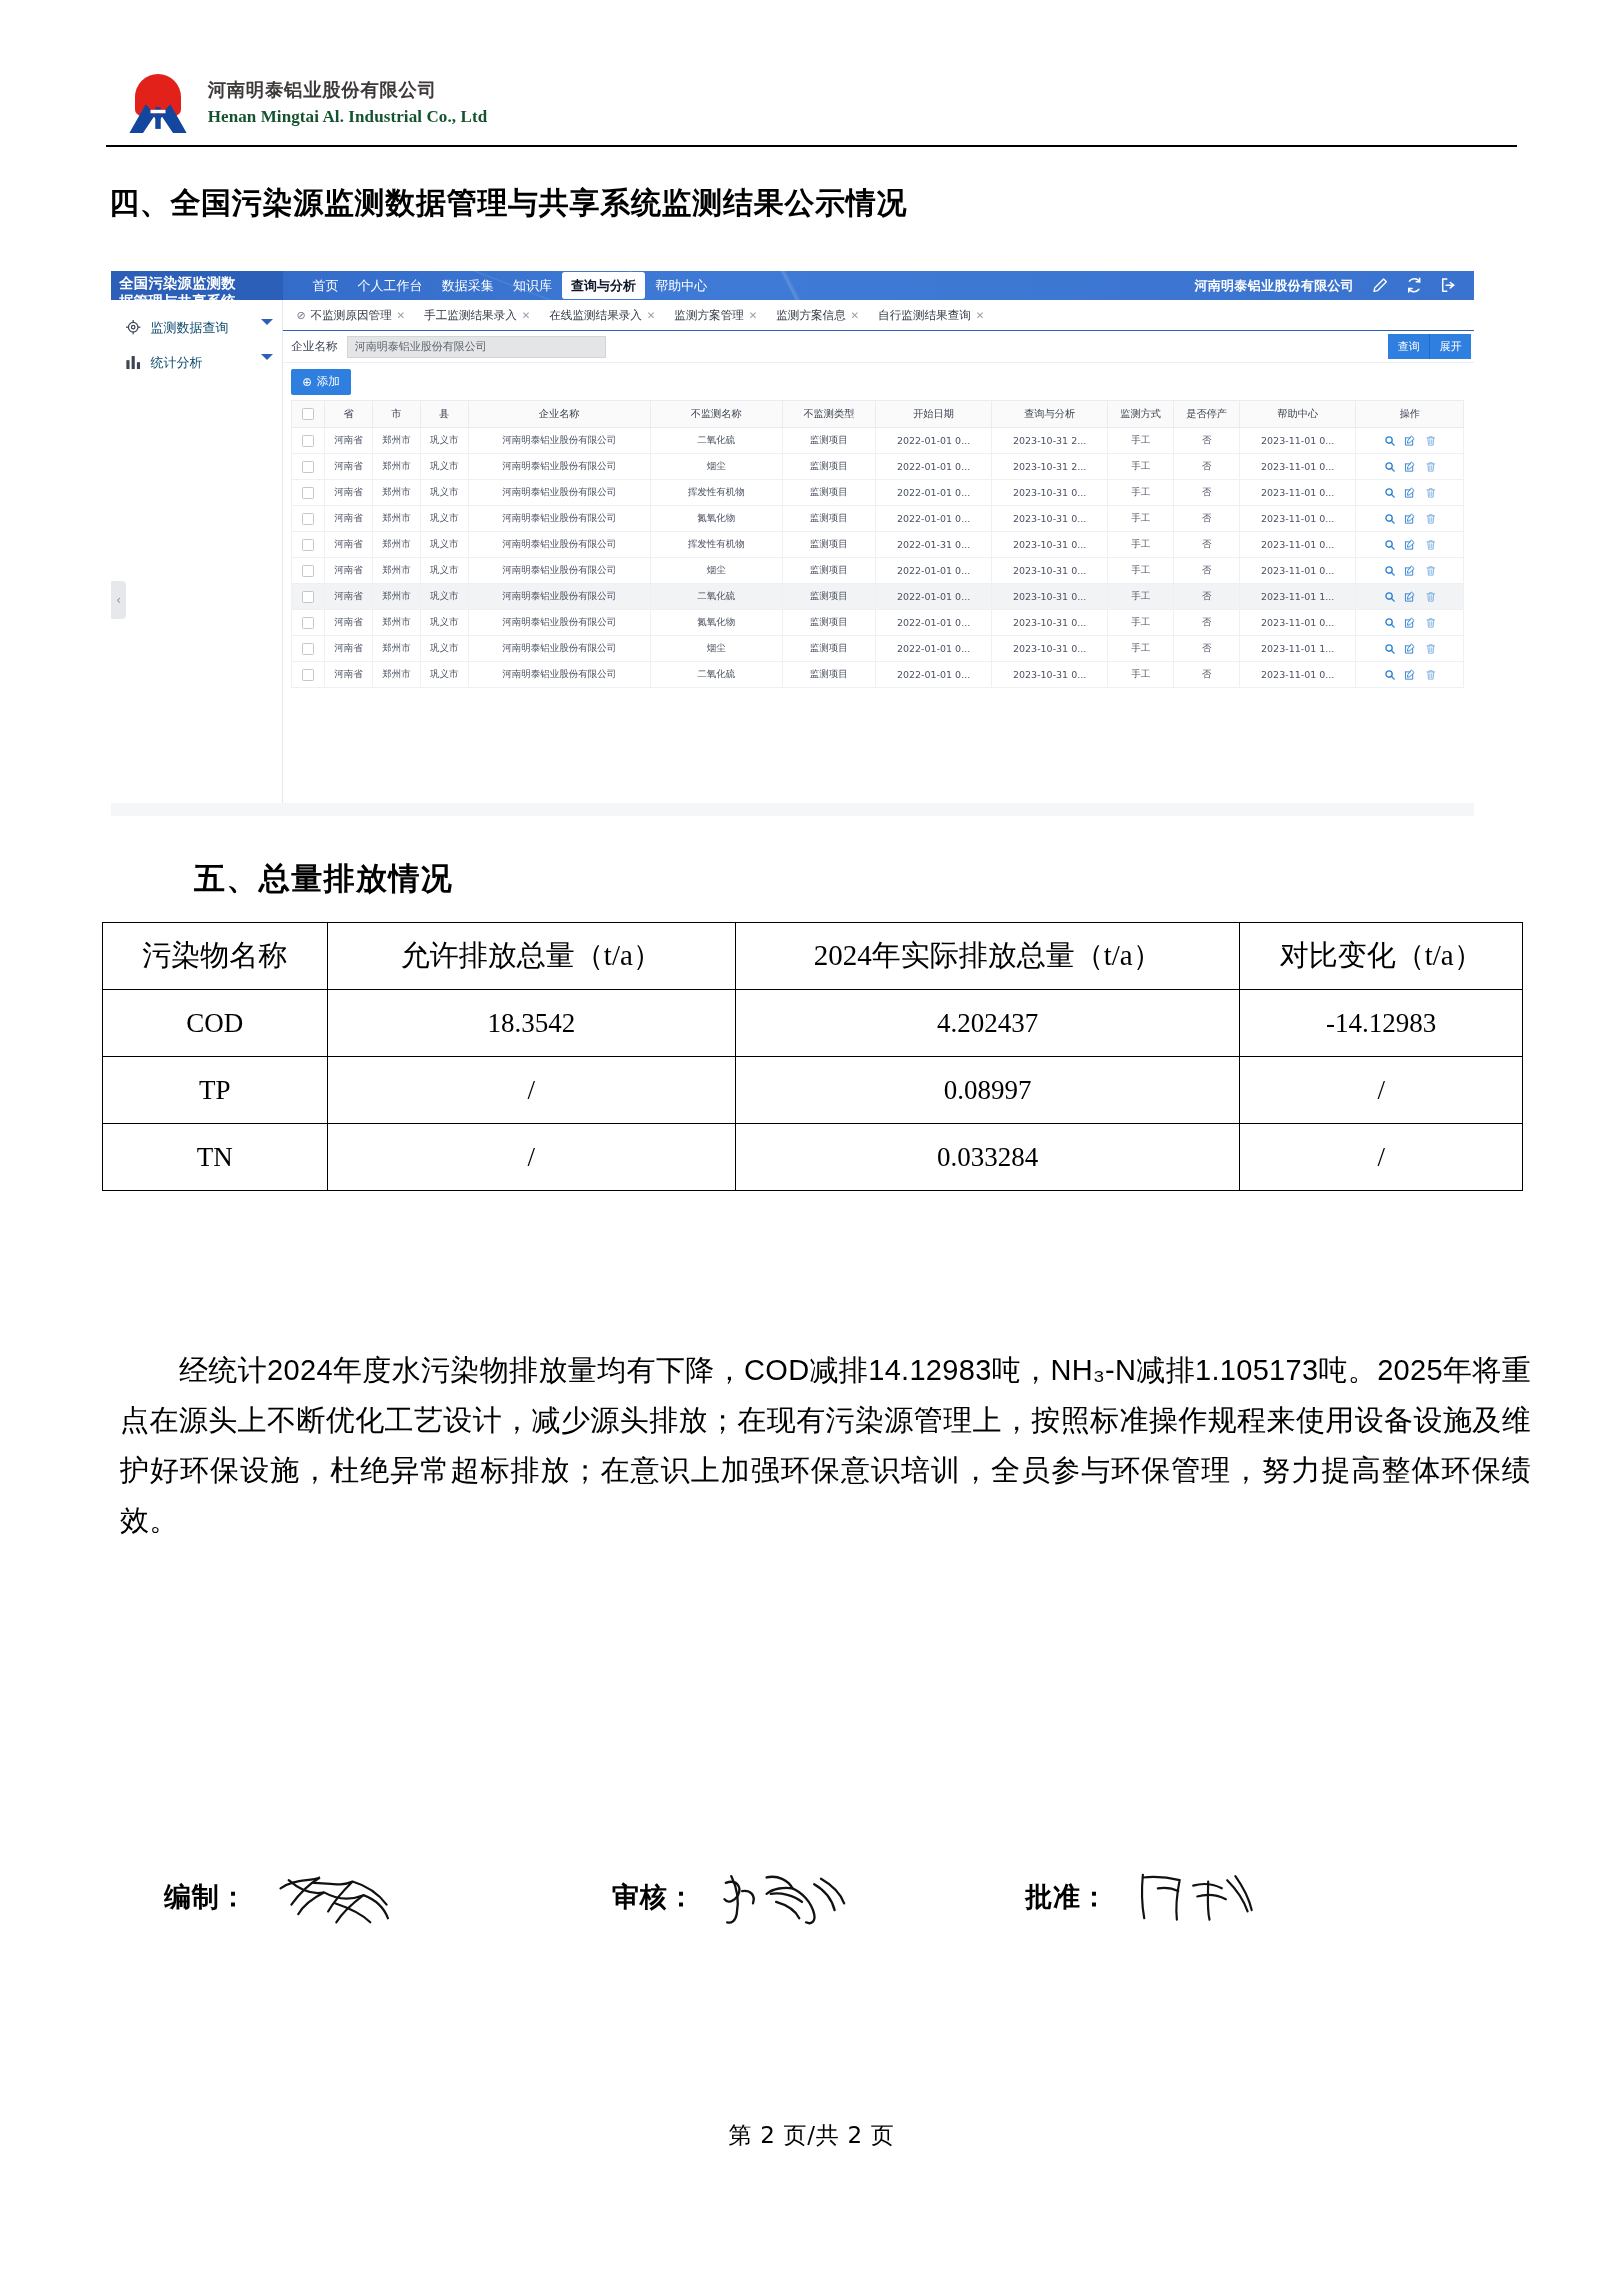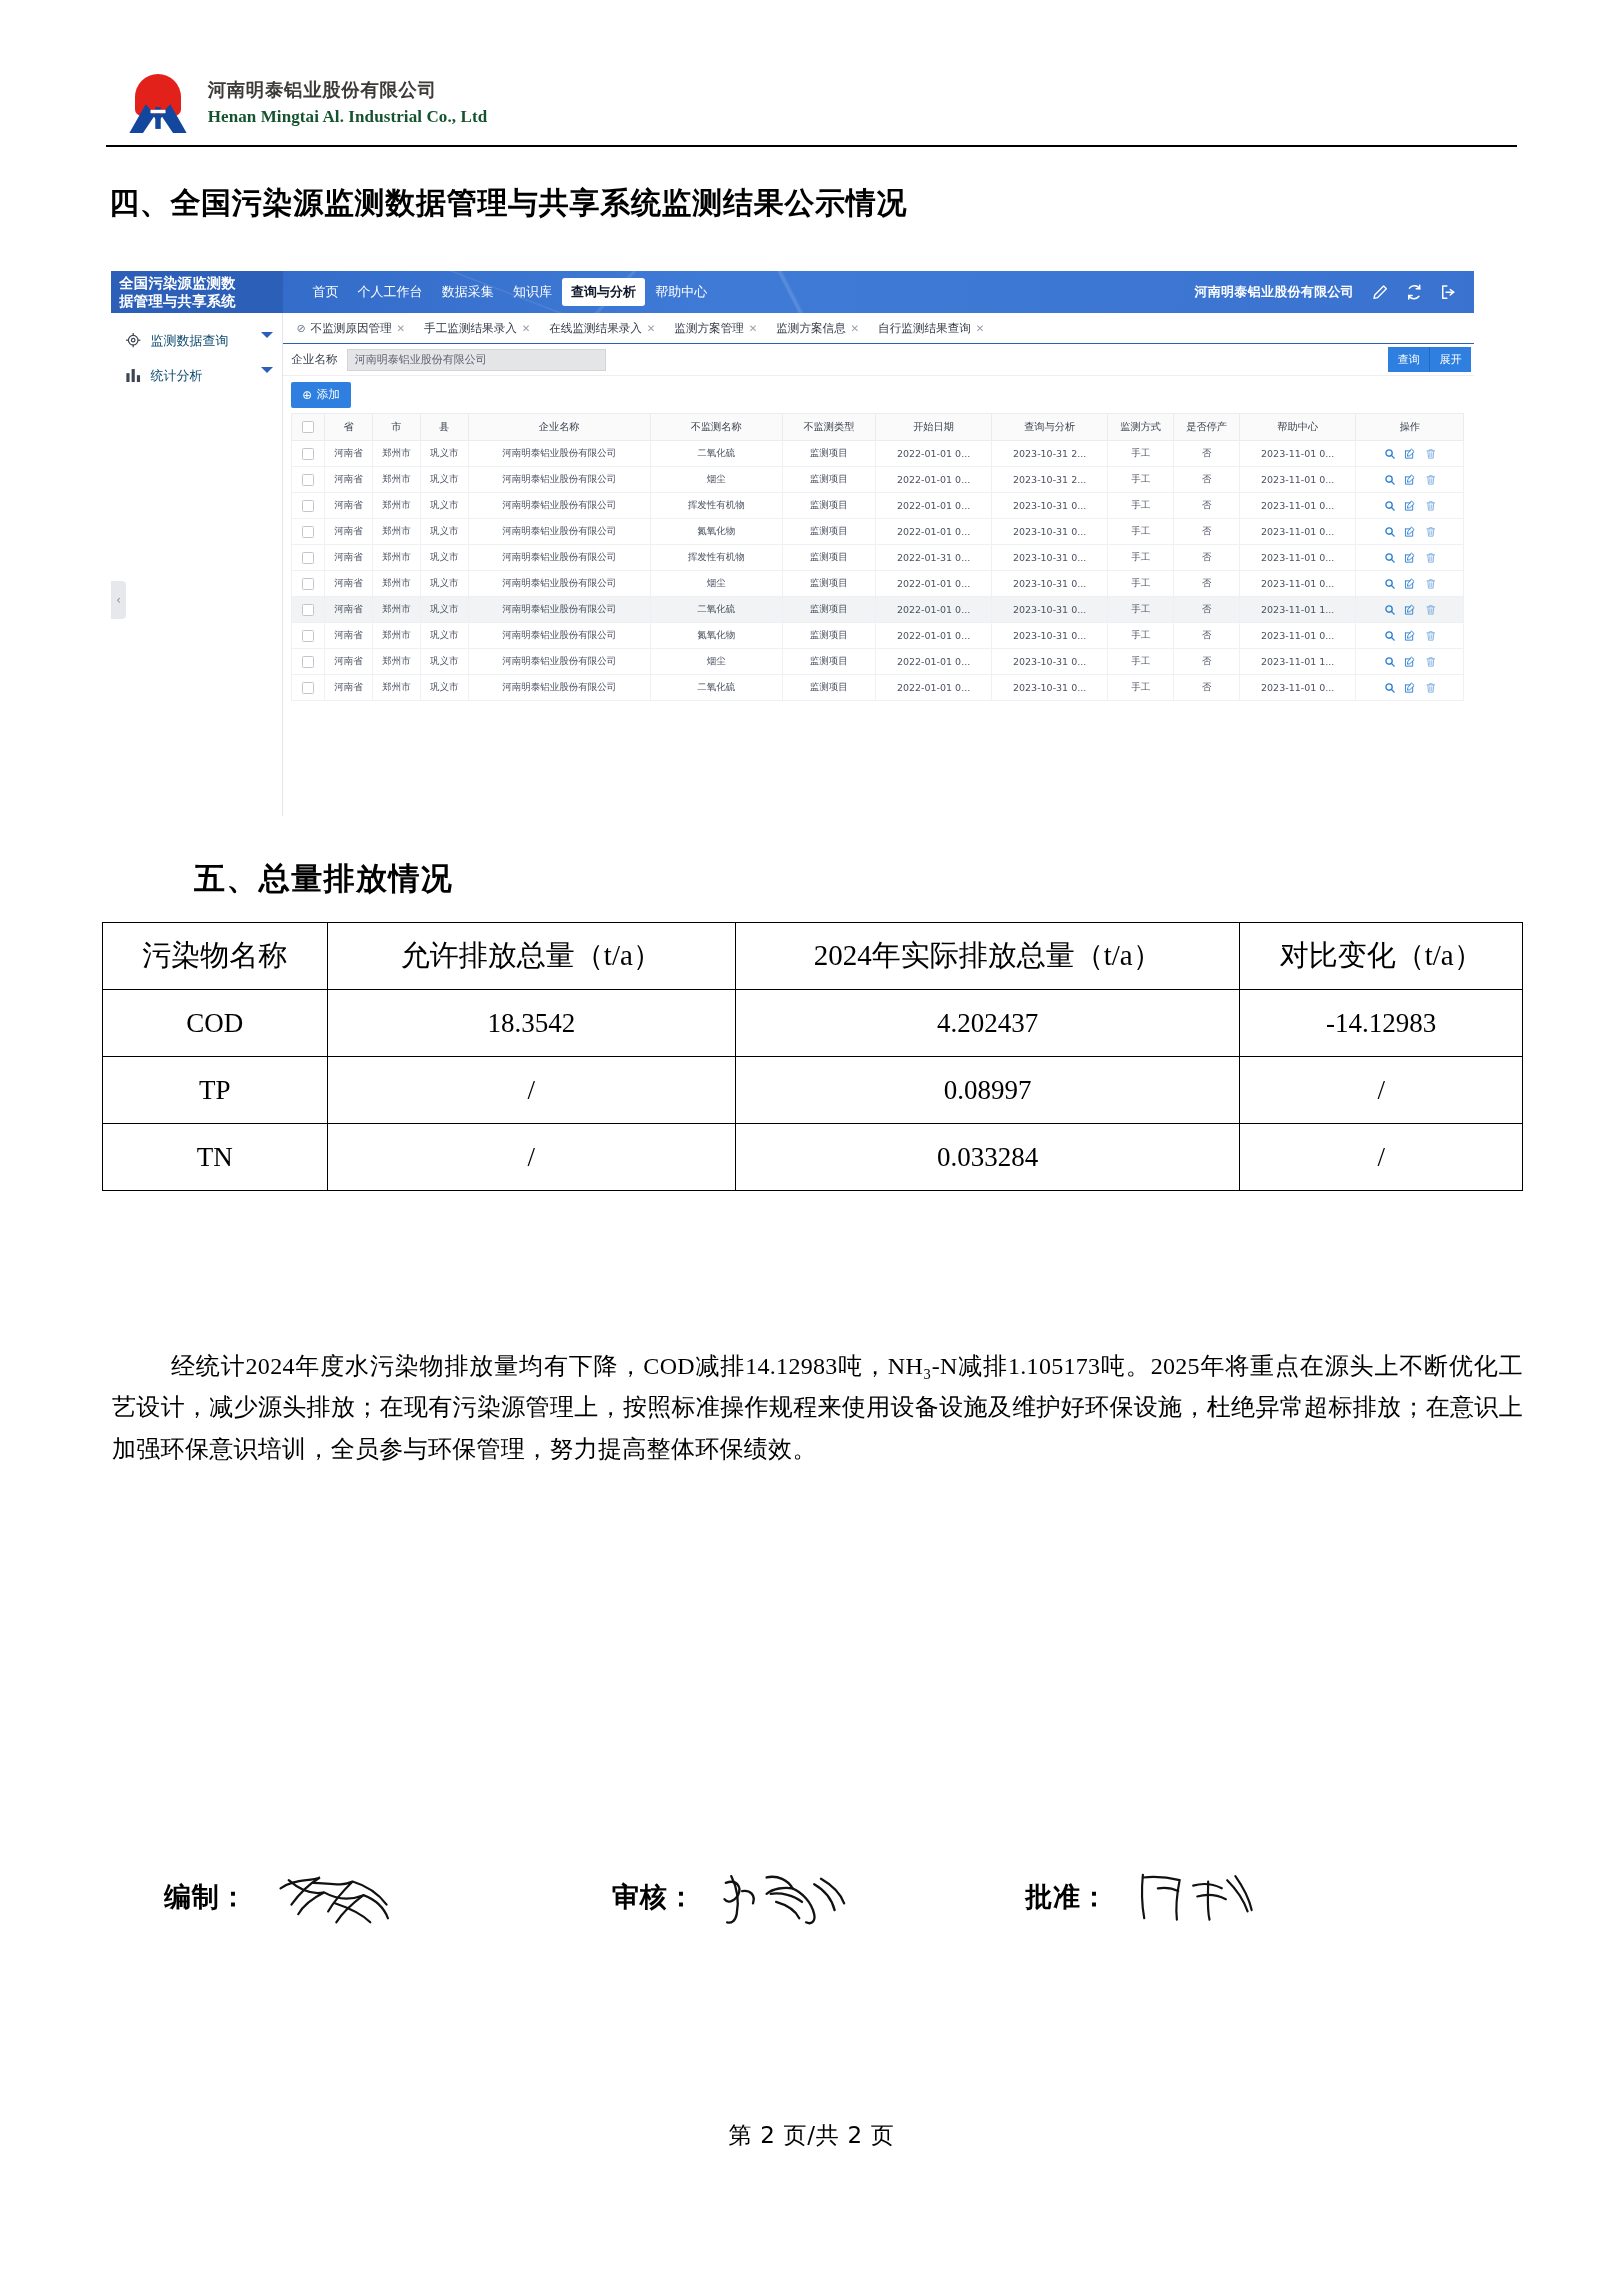--- a/index.html
+++ b/index.html
@@ -106,21 +106,21 @@
     position: absolute;
     left: 111px;
     top: 271px;
     width: 1363px;
     height: 545px;
     background: #f5f6f8;
     overflow: hidden;
     font-family: "DejaVu Sans", sans-serif;
   }
   .app-topbar {
-    height: 42px;
+    height: 29px;
     background: linear-gradient(100deg, #2f67c4 0%, #3f7bd6 45%, #3a73cf 100%);
     display: flex;
     align-items: stretch;
     position: relative;
     justify-content: space-between;
   }
   .app-topbar::after {
     content: "";
     position: absolute;
     inset: 0;
@@ -357,25 +357,25 @@
   .etable td { font-size: 27px; }
   .etable col.c1 { width: 225px; }
   .etable col.c2 { width: 409px; }
   .etable col.c3 { width: 505px; }
   .etable col.c4 { width: 283px; }
   .sub { font-size: 0.72em; vertical-align: sub; }
 
   
   .para {
     position: absolute;
-    left: 112px;
+    left: 120px;
     top: 1346px;
     width: 1411px;
-    font-family: Liberation Serif, serif;
-    font-size: 24px;
+    font-family: Liberation Sans, sans-serif;
+    font-size: 29px;
     line-height: 1.72;
     text-align: justify;
     text-indent: 59px;
     letter-spacing: 0.3px;
   }
 
   
   .sigrow {
     position: absolute;
     left: 164px;

